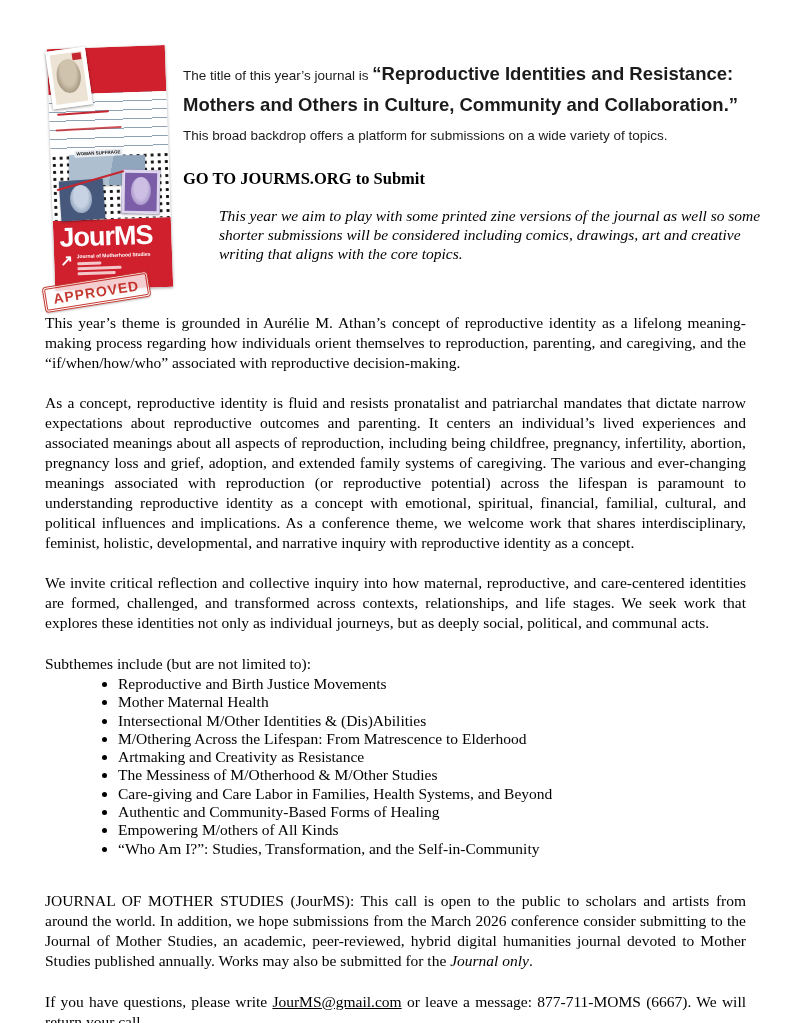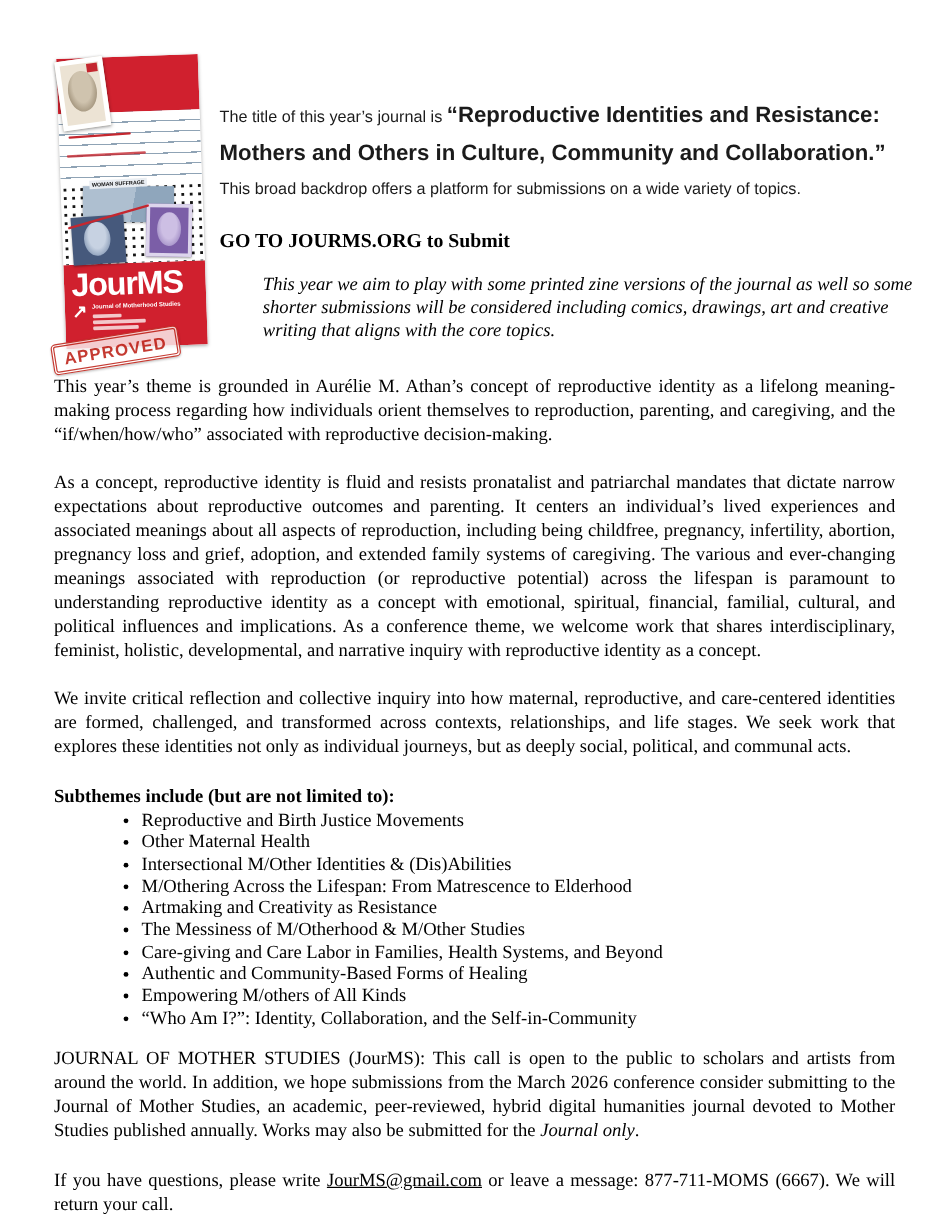--- a/index.html
+++ b/index.html
@@ -3,21 +3,21 @@
 <meta charset="utf-8">
 <style>
   html,body{margin:0;padding:0;background:#ffffff;}
   body{width:791px;height:1023px;overflow:hidden;font-family:"Liberation Serif",serif;color:#111;}
   .page{box-sizing:border-box;width:791px;height:1023px;padding:45px 45px 0 45px;}
   
   .header-row{display:flex;align-items:flex-start;min-height:268px;}
   .header-text{margin-left:8px;padding-top:1px;width:566px;font-family:"Liberation Sans",sans-serif;}
   .h-title{font-size:21px;line-height:28px;font-weight:600;letter-spacing:.2px;color:#1b1b1b;}
   .h-title .small-period{font-size:13px;}
-  .subtitle{margin-top:35px;font-size:13.5px;line-height:29px;color:#1b1b1b;}
+  .subtitle{margin-top:13px;font-size:13.5px;line-height:29px;color:#1b1b1b;}
   .subtitle .big{font-size:18.5px;font-weight:600;}
   .submit-line{margin-top:19px;font-family:"Liberation Serif",serif;font-weight:bold;font-size:16.5px;color:#000;}
   .zine-note{margin-top:17px;width:556px;font-family:"Liberation Serif",serif;font-style:italic;font-size:15.5px;line-height:19px;color:#000;margin-left:36px;}
   
   .cover{position:relative;width:130px;height:262px;flex:0 0 auto;}
   .cover-inner{position:absolute;top:2px;left:6px;width:118px;height:242px;background:#fff;transform:rotate(-2deg);box-shadow:0 1px 3px rgba(0,0,0,.35);overflow:hidden;}
   .cov-red-top{height:46px;background:#d0202e;}
   .cov-lines{height:60px;background:repeating-linear-gradient(#fff 0 8px,#8fa3b5 8px 9px);position:relative;}
   .scribble{position:absolute;height:2px;background:#c4272f;border-radius:2px;}
   .scr1{width:52px;left:8px;top:18px;transform:rotate(-2deg);}
@@ -42,22 +42,22 @@
   .band-sub{font-size:5px;font-weight:bold;line-height:7px;}
   .band-bar{height:3px;background:rgba(255,255,255,.75);margin-top:2px;border-radius:1px;}
   .bb1{width:24px;} .bb2{width:44px;} .bb3{width:38px;}
   .approved{position:absolute;left:-2px;bottom:2px;transform:rotate(-9deg);font-family:"Liberation Sans",sans-serif;font-weight:800;font-size:14px;letter-spacing:1px;color:#c23128;border:3px double #c23128;border-radius:4px;padding:2px 7px;background:rgba(255,255,255,.82);box-shadow:0 1px 2px rgba(0,0,0,.25);opacity:.95;z-index:8;}
   
   .body-copy{width:701px;font-size:15.5px;line-height:20px;color:#000;}
   .para{text-align:justify;margin:0 0 20px 0;}
   .p-theme{}
   .p-concept{}
   .p-invite{margin-bottom:21px;}
-  .subthemes-heading{font-weight:bold;margin:12px 0 1px 0;}
-  ul.subthemes{margin:0 0 15px 0;padding-left:73px;list-style:disc;}
+  .subthemes-heading{font-weight:normal;margin:12px 0 1px 0;}
+  ul.subthemes{margin:0 0 33px 0;padding-left:73px;list-style:disc;}
   ul.subthemes li{line-height:18.3px;padding-left:0;}
   .lead-bold{font-weight:normal;}
   .contact{margin-top:21px;}
   .email-link{color:#000;text-decoration:underline;cursor:pointer;}
 </style>
 </head>
 <body>
 
 <div class="page">
 
@@ -109,29 +109,29 @@
   </div>
 
   <div class="body-copy">
     <p class="para p-theme">This year’s theme is grounded in Aurélie M. Athan’s concept of reproductive identity as a lifelong meaning-making process regarding how individuals orient themselves to reproduction, parenting, and caregiving, and the “if/when/how/who” associated with reproductive decision-making.</p>
     <p class="para p-concept">As a concept, reproductive identity is fluid and resists pronatalist and patriarchal mandates that dictate narrow expectations about reproductive outcomes and parenting. It centers an individual’s lived experiences and associated meanings about all aspects of reproduction, including being childfree, pregnancy, infertility, abortion, pregnancy loss and grief, adoption, and extended family systems of caregiving. The various and ever-changing meanings associated with reproduction (or reproductive potential) across the lifespan is paramount to understanding reproductive identity as a concept with emotional, spiritual, financial, familial, cultural, and political influences and implications. As a conference theme, we welcome work that shares interdisciplinary, feminist, holistic, developmental, and narrative inquiry with reproductive identity as a concept.</p>
     <p class="para p-invite">We invite critical reflection and collective inquiry into how maternal, reproductive, and care-centered identities are formed, challenged, and transformed across contexts, relationships, and life stages. We seek work that explores these identities not only as individual journeys, but as deeply social, political, and communal acts.</p>
 
     <p class="subthemes-heading">Subthemes include (but are not limited to):</p>
     <ul class="subthemes">
       <li>Reproductive and Birth Justice Movements</li>
-      <li>Other Maternal Health</li>
+      <li>Mother Maternal Health</li>
       <li>Intersectional M/Other Identities &amp; (Dis)Abilities</li>
       <li>M/Othering Across the Lifespan: From Matrescence to Elderhood</li>
       <li>Artmaking and Creativity as Resistance</li>
       <li>The Messiness of M/Otherhood &amp; M/Other Studies</li>
       <li>Care-giving and Care Labor in Families, Health Systems, and Beyond</li>
       <li>Authentic and Community-Based Forms of Healing</li>
       <li>Empowering M/others of All Kinds</li>
-      <li>“Who Am I?”: Identity, Collaboration, and the Self-in-Community</li>
+      <li>“Who Am I?”: Studies, Transformation, and the Self-in-Community</li>
     </ul>
 
     <p class="para"><span class="lead-bold">JOURNAL OF MOTHER STUDIES (JourMS):</span><span> This call is open to the public to scholars and artists from around the world. In addition, we hope submissions from the March 2026 conference consider submitting to the Journal of Mother Studies, an academic, peer-reviewed, hybrid digital humanities journal devoted to Mother Studies published annually. Works may also be submitted for the </span><i>Journal only</i><span>.</span></p>
 
     <p class="para contact"><span>If you have questions, please write </span><a class="email-link">JourMS@gmail.com</a><span> or leave a message: 877-711-MOMS (6667). We will return your call.</span></p>
   </div>
 
 </div>
 
 </body></html>

